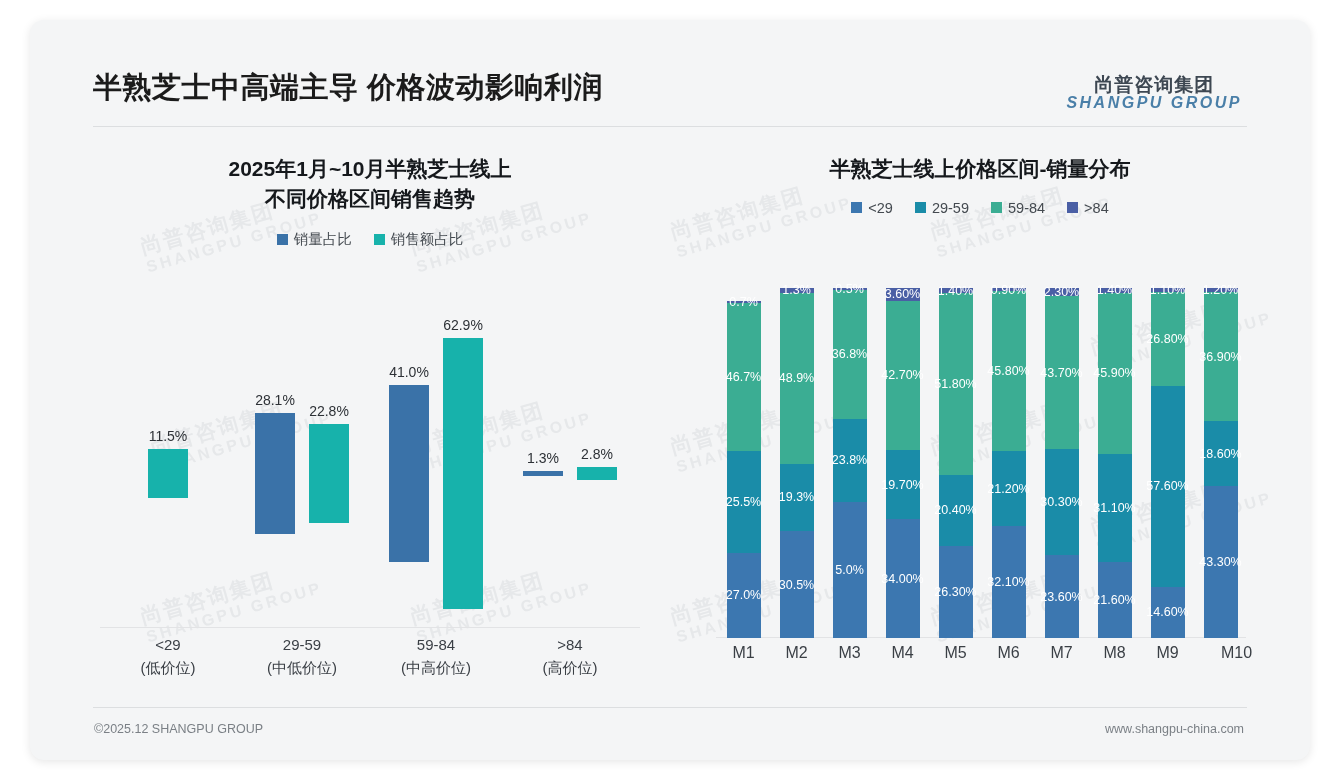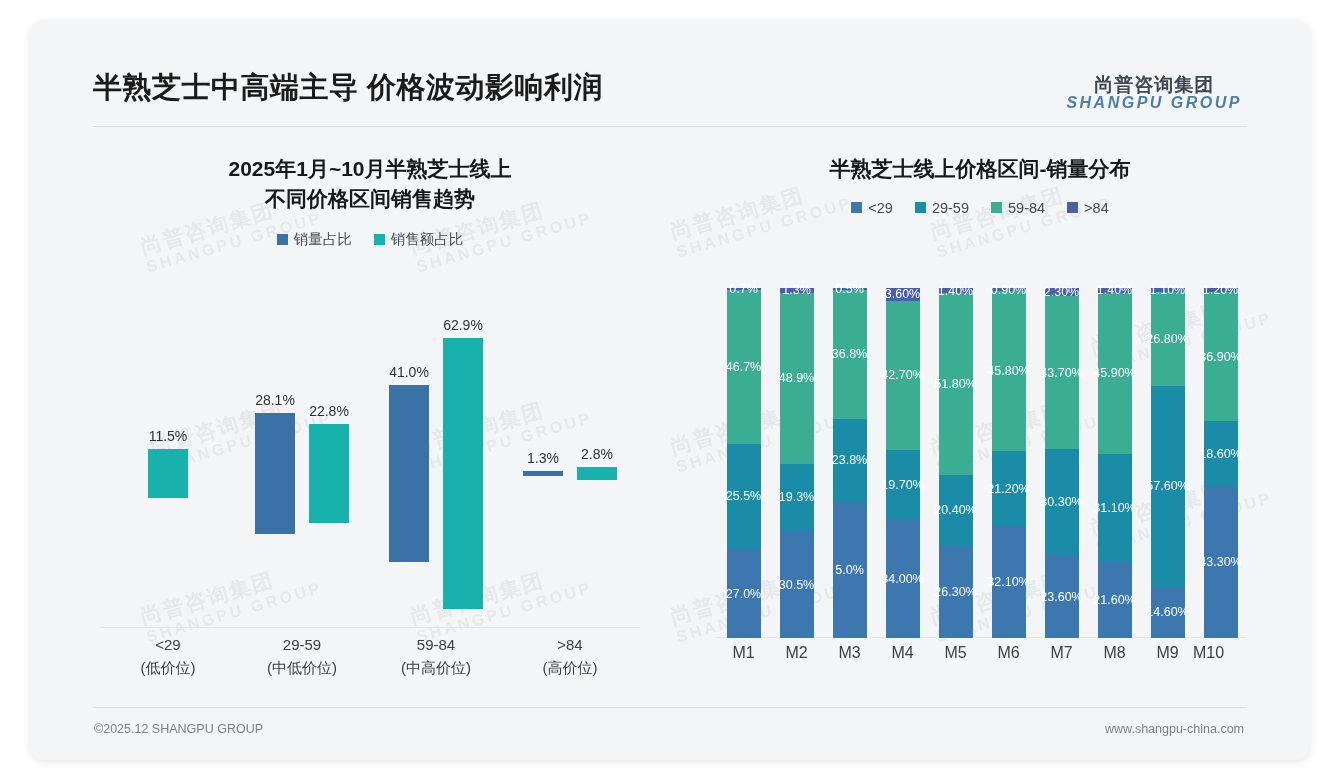--- a/index.html
+++ b/index.html
@@ -376,21 +376,21 @@
     <div class="sgroup" style="left: 1px;">
           <div class="sbar" style="height: 94.5px; background: rgb(60, 119, 176);">
             <span class="sbar-label">27.0%</span>
           </div>
           <div class="sbar" style="height: 113px; background: rgb(26, 140, 168);">
             <span class="sbar-label">25.5%</span>
           </div>
           <div class="sbar" style="height: 163.45px; background: rgb(59, 173, 147);">
             <span class="sbar-label">46.7%</span>
           </div>
-          <div class="sbar" style="height: 2.45px; background: rgb(74, 95, 165);">
+          <div class="sbar" style="height: 2.45px; background: rgb(74, 95, 165); margin-top: 13px;">
             <span class="sbar-label">0.7%</span>
           </div>
         </div>
         <div class="stick" style="left: 1px;">M1</div>
         <div class="sgroup" style="left: 54px;">
           <div class="sbar" style="height: 106.75px; background: rgb(60, 119, 176);">
             <span class="sbar-label">30.5%</span>
           </div>
           <div class="sbar" style="height: 67.55px; background: rgb(26, 140, 168);">
             <span class="sbar-label">19.3%</span>
@@ -515,21 +515,21 @@
           <div class="sbar" style="height: 65.1px; background: rgb(26, 140, 168);">
             <span class="sbar-label">18.60%</span>
           </div>
           <div class="sbar" style="height: 129.15px; background: rgb(59, 173, 147);">
             <span class="sbar-label">36.90%</span>
           </div>
           <div class="sbar" style="height: 4.2px; background: rgb(74, 95, 165);">
             <span class="sbar-label">1.20%</span>
           </div>
         </div>
-        <div class="stick" style="left: 466px;">M10</div>
+        <div class="stick" style="left: 494px;">M10</div>
       </div>
   </div>
 
   <div id="footer-rule"></div>
   <div id="footer-left">©2025.12 SHANGPU GROUP</div>
   <div id="footer-right">www.shangpu-china.com</div>
 
 </div>
 
 </body></html>

